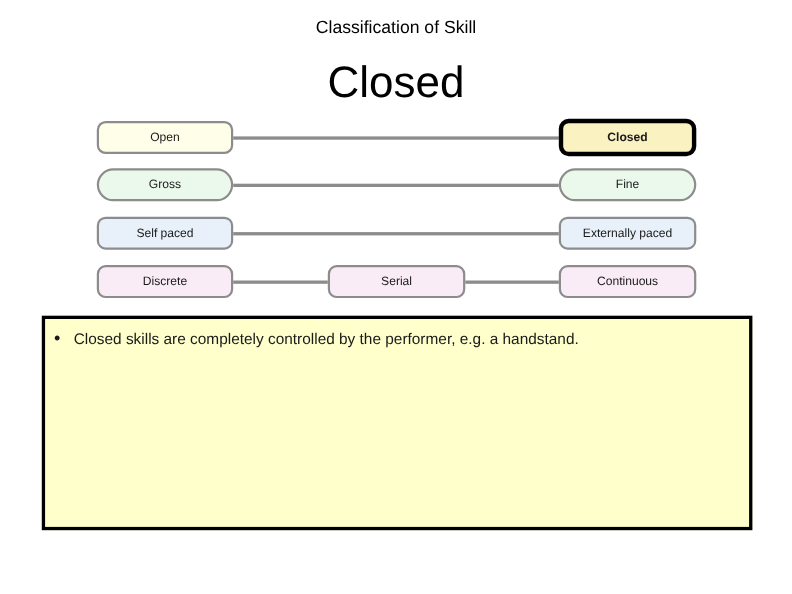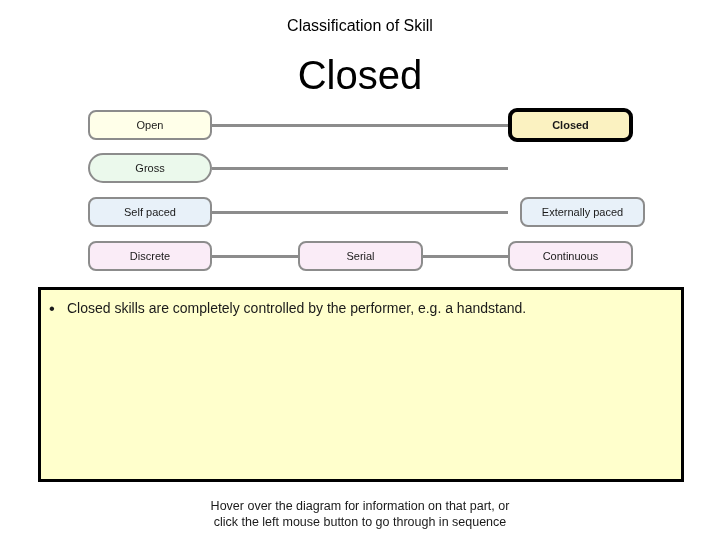--- a/index.html
+++ b/index.html
@@ -69,33 +69,30 @@
   <div class="conn c0" style="background: rgb(140, 140, 140);"></div>
   <div class="conn c1" style="background: rgb(140, 140, 140);"></div>
   <div class="conn c2" style="background: rgb(140, 140, 140);"></div>
   <div class="conn c3a" style="background: rgb(140, 140, 140);"></div>
   <div class="conn c3b" style="background: rgb(140, 140, 140);"></div>
 
   <div class="dbox col-left row0" style="background: rgb(255, 255, 233);">Open</div>
   <div class="dbox col-right row0 active" style="background: rgb(251, 242, 193);">Closed</div>
 
   <div class="dbox col-left row1" style="background: rgb(235, 249, 236);">Gross</div>
+  <div class="dbox col-right row1" style="background: rgb(235, 249, 236);">Fine</div>
 
   <div class="dbox col-left row2" style="background: rgb(232, 241, 249); text-align: center;">Self paced</div>
-  <div class="dbox col-right row2" style="background: rgb(232, 241, 249); margin-left: 12px;">Externally paced</div>
+  <div class="dbox col-right row2" style="background: rgb(232, 241, 249);">Externally paced</div>
 
   <div class="dbox col-left row3" style="background: rgb(250, 236, 247);">Discrete</div>
   <div class="dbox col-mid row3" style="background: rgb(250, 236, 247);">Serial</div>
   <div class="dbox col-right row3" style="background: rgb(250, 236, 247);">Continuous</div>
 
   <div class="info-box" style="background: rgb(255, 255, 204);">
     <div class="info-inner">
       <span class="bullet">•</span>
       <span class="info-text">Closed skills are completely controlled by the performer, e.g. a handstand.</span>
     </div>
   </div>
 
-  <div class="footer">
-    <div>Hover over the diagram for information on that part, or</div>
-    <div>click the left mouse button to go through in sequence</div>
-  </div>
 
 </div>
 
 </body></html>

